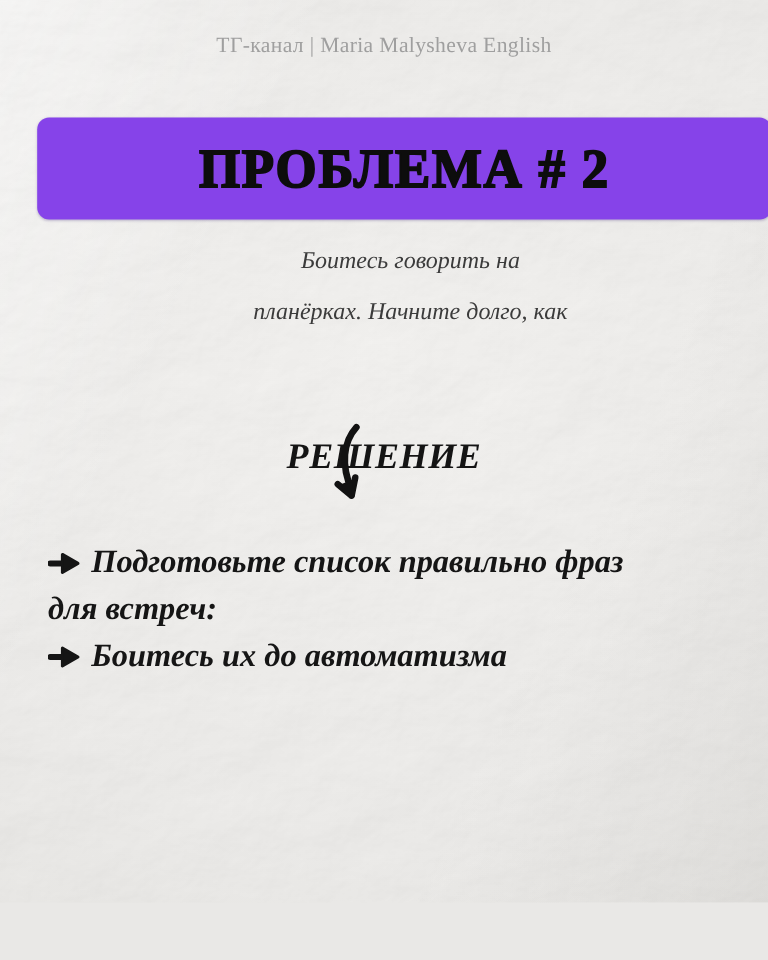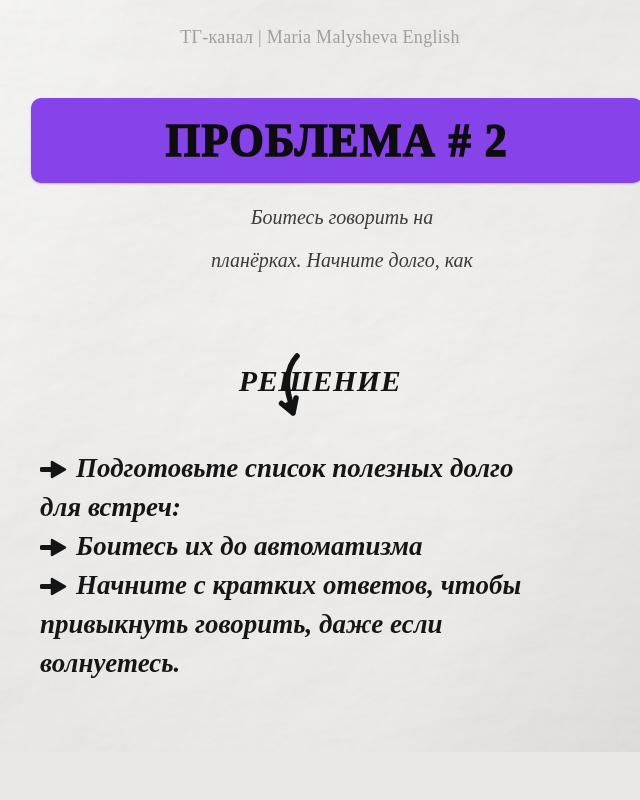--- a/index.html
+++ b/index.html
@@ -92,31 +92,25 @@
     <path d="M25,63 L13.5,53.5 M25,63 L28,48" fill="none" stroke="#121212" stroke-width="5.5" stroke-linecap="round"></path>
     <path d="M25.5,64 L15,55 L27.5,50 Z" fill="#121212" stroke="#121212" stroke-width="2" stroke-linejoin="round"></path>
   </svg>
 
   <div class="solution-list">
 
     <p class="solution-item">
       <svg class="bullet-arrow" width="27" height="19" viewBox="0 0 27 19" xmlns="http://www.w3.org/2000/svg">
         <path d="M2,9.5 L13,9.5" stroke="#151515" stroke-width="5" stroke-linecap="round"></path>
         <path d="M12,2 L25,9.5 L12,17 Z" fill="#151515" stroke="#151515" stroke-width="2.5" stroke-linejoin="round"></path>
-      </svg><span>Подготовьте список полезных долго для встреч:</span>
+      </svg><span>Подготовьте список правильно фраз для встреч:</span>
     </p>
 
     <p class="solution-item">
       <svg class="bullet-arrow" width="27" height="19" viewBox="0 0 27 19" xmlns="http://www.w3.org/2000/svg">
         <path d="M2,9.5 L13,9.5" stroke="#151515" stroke-width="5" stroke-linecap="round"></path>
         <path d="M12,2 L25,9.5 L12,17 Z" fill="#151515" stroke="#151515" stroke-width="2.5" stroke-linejoin="round"></path>
       </svg><span>Боитесь их до автоматизма</span>
     </p>
 
-    <p class="solution-item">
-      <svg class="bullet-arrow" width="27" height="19" viewBox="0 0 27 19" xmlns="http://www.w3.org/2000/svg">
-        <path d="M2,9.5 L13,9.5" stroke="#151515" stroke-width="5" stroke-linecap="round"></path>
-        <path d="M12,2 L25,9.5 L12,17 Z" fill="#151515" stroke="#151515" stroke-width="2.5" stroke-linejoin="round"></path>
-      </svg><span>Начните с кратких ответов, чтобы привыкнуть говорить, даже если волнуетесь.</span>
-    </p>
 
   </div>
 </div>
 
 </body></html>

